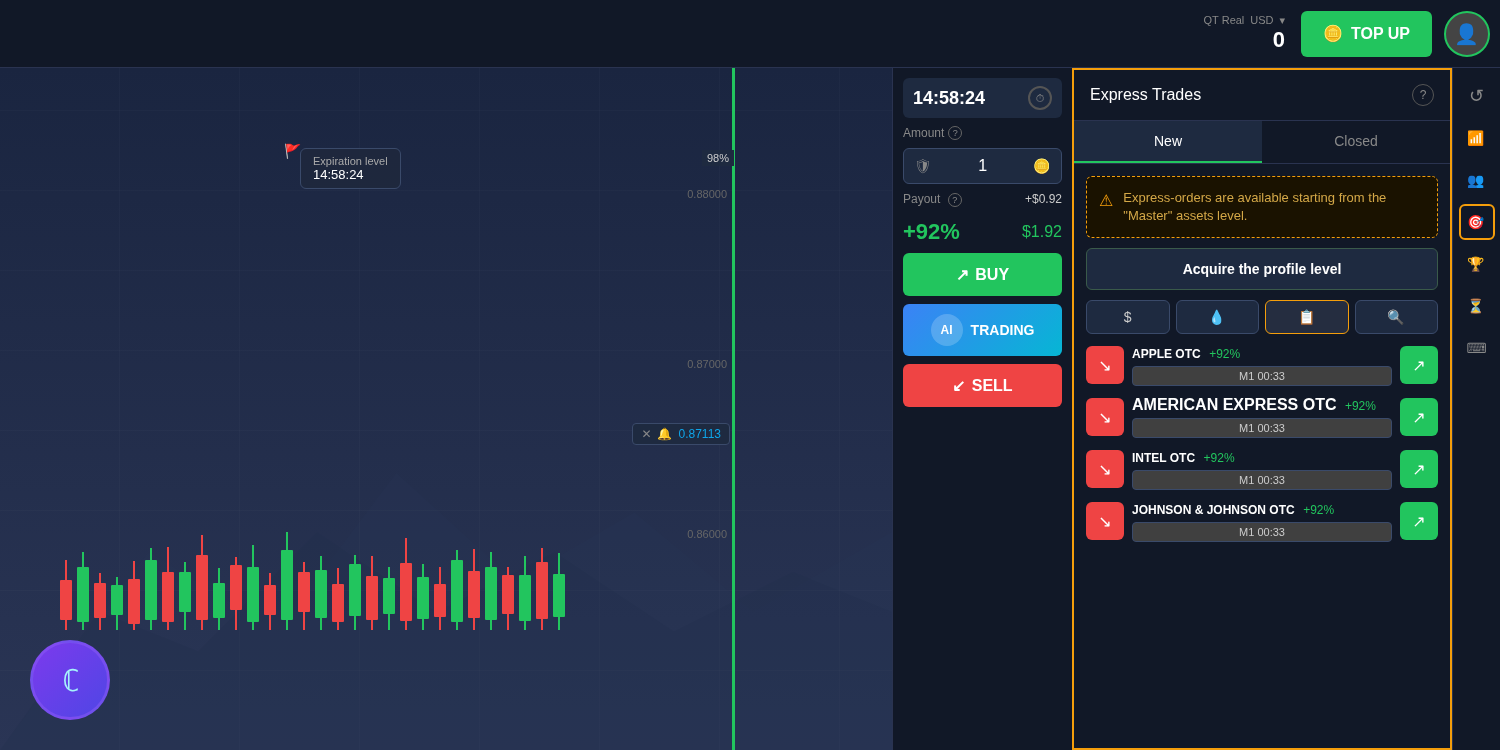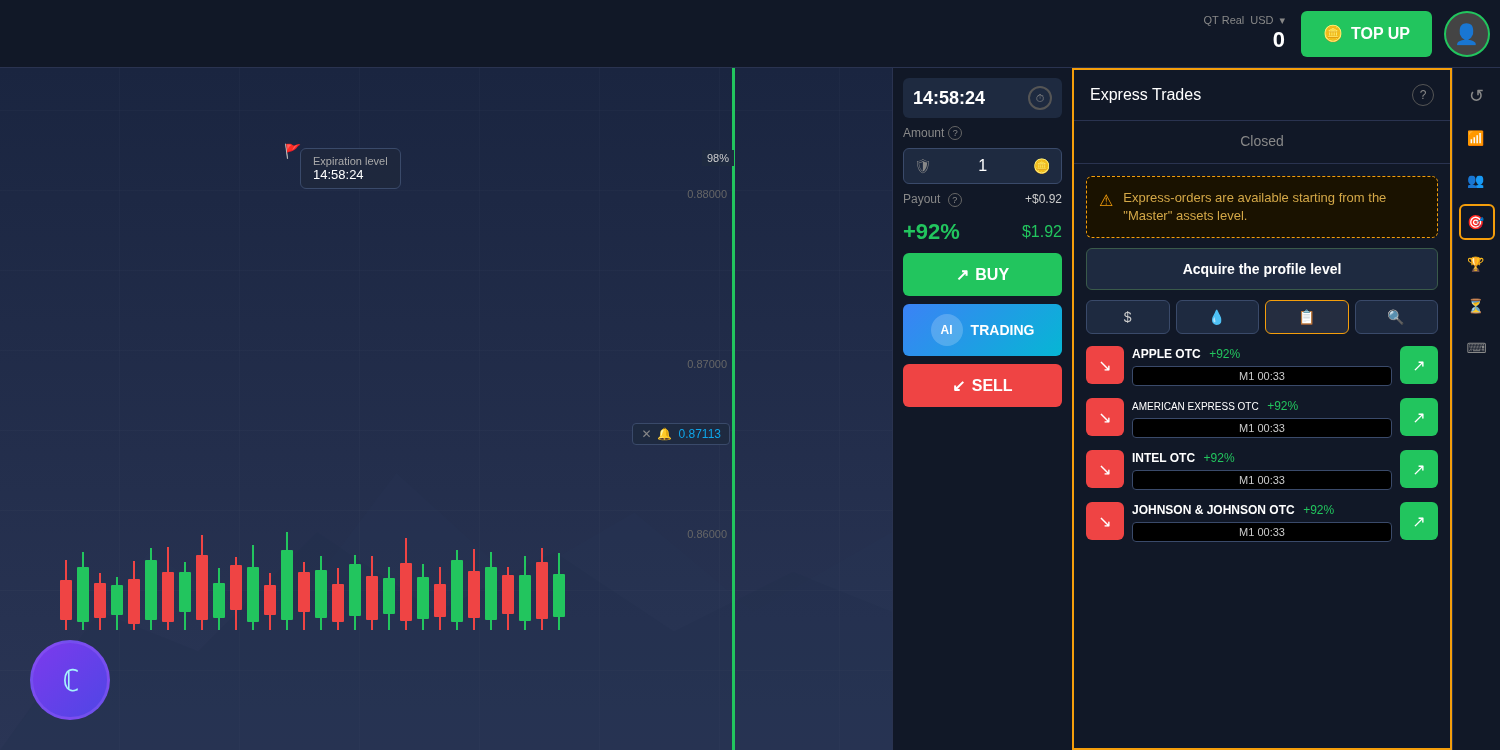--- a/index.html
+++ b/index.html
@@ -424,21 +424,21 @@
       cursor: pointer;
       flex-shrink: 0;
     }
     .asset-info {
       flex: 1;
       display: flex;
       flex-direction: column;
       gap: 4px;
     }
     .asset-time {
-      background: #000000;
+      background: #404040;
       border: 1px solid #3a4a6a;
       border-radius: 4px;
       padding: 3px 8px;
       color: #ccc;
       font-size: 11px;
       text-align: center;
     }
     .asset-up-btn {
       width: 38px;
       height: 38px;
@@ -736,20 +736,21 @@
   </div>
 
   <div class="express-panel">
 
     <div class="express-header">
       <span class="express-title">Express Trades</span>
       <div class="help-icon">?</div>
     </div>
 
     <div class="express-tabs">
+      <div class="express-tab active">New</div>
       <div class="express-tab">Closed</div>
     </div>
 
     <div class="express-body">
 
       <div class="warning-box">
         <span class="warning-icon">⚠</span>
         <span class="warning-text">Express-orders are available starting from the "Master" assets level.</span>
       </div>
 
@@ -788,21 +789,21 @@
           <span>↗</span>
         </button>
       </div>
 
       <div class="asset-row">
         <button class="asset-down-btn">
           <span>↘</span>
         </button>
         <div class="asset-info">
           <div>
-            <span style="color:#fff; font-size:10px; font-weight:normal;">AMERICAN EXPRESS OTC</span>
+            <span style="color:#fff; font-size:16px; font-weight:bold;">AMERICAN EXPRESS OTC</span>
             <span style="color:#22c55e; font-size:12px; margin-left:4px;">+92%</span>
           </div>
           <div class="asset-time">M1 00:33</div>
         </div>
         <button class="asset-up-btn">
           <span>↗</span>
         </button>
       </div>
 
       <div class="asset-row">

